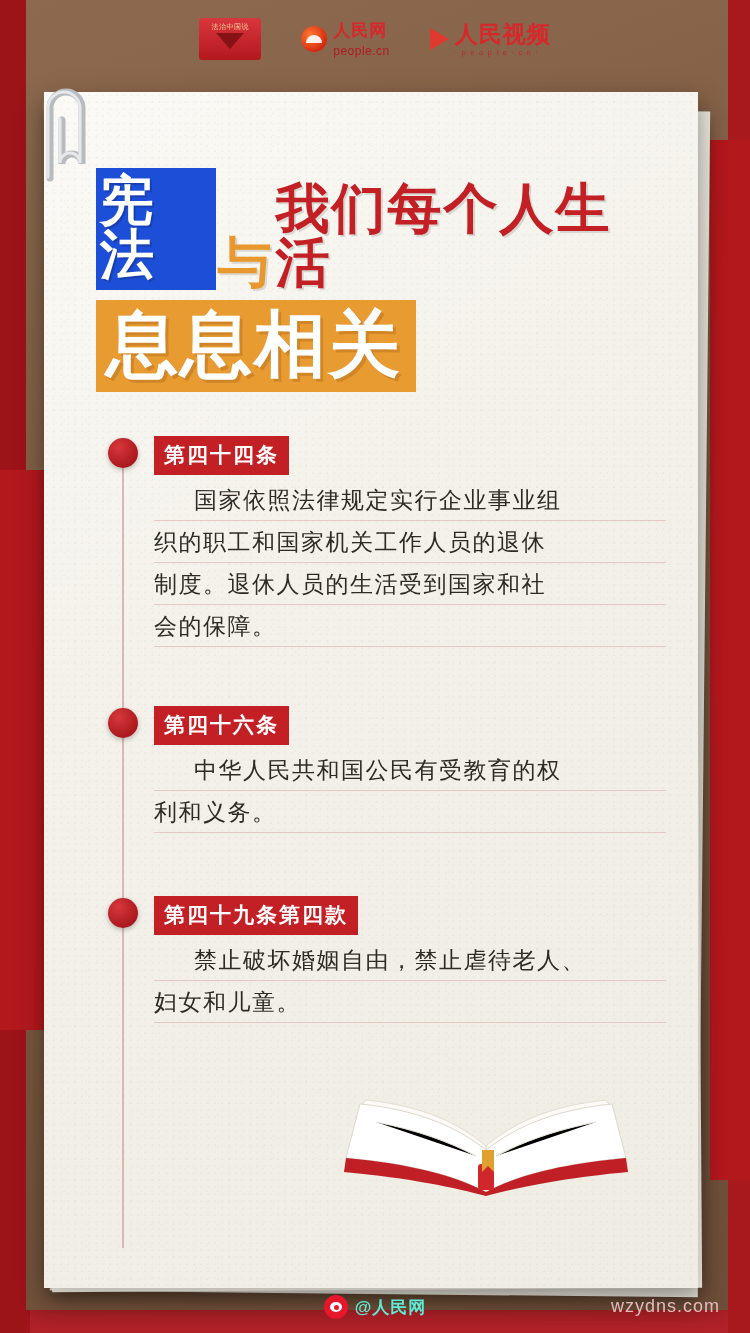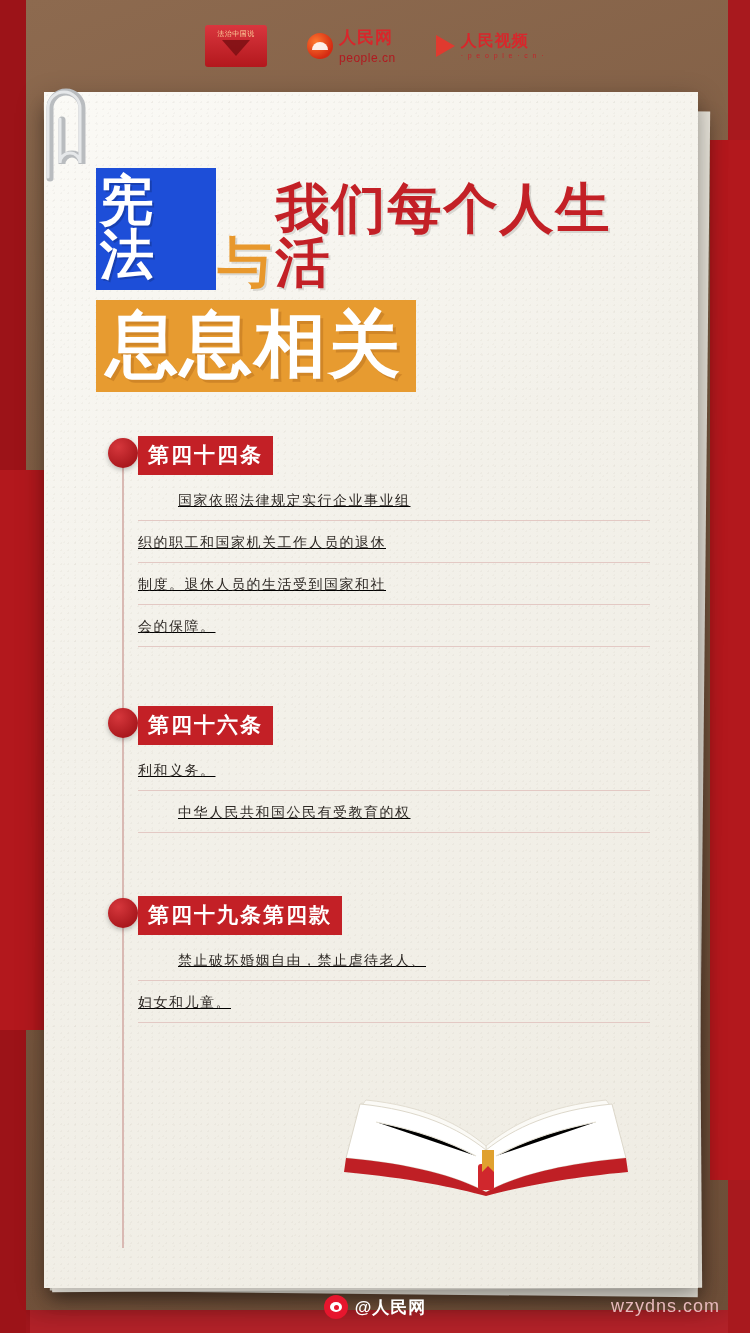--- a/index.html
+++ b/index.html
@@ -35,21 +35,21 @@
     position: absolute; left: 0; top: 470px; width: 62px; height: 560px;
     background: #b3181d;
   }
   .bg-red-band-right {
     position: absolute; right: 0; top: 140px; width: 40px; height: 1040px;
     background: #b3181d;
   }
 
   
   .topbar {
-    position: absolute; left: 0; top: 7px; width: 750px; height: 78px;
+    position: absolute; left: 0; top: 0; width: 750px; height: 78px;
     display: flex; align-items: center; justify-content: center;
     gap: 40px;
     z-index: 8;
   }
   .logo-pill {
     width: 62px; height: 42px;
     background: linear-gradient(180deg,#d9363e,#b3181d);
     border-radius: 3px;
     position: relative;
     display: flex; align-items: flex-start; justify-content: center;
@@ -91,21 +91,21 @@
   }
   .logo-video { display: flex; align-items: center; gap: 6px; }
   .logo-video .play {
     width: 0; height: 0;
     border-top: 11px solid transparent;
     border-bottom: 11px solid transparent;
     border-left: 19px solid #e03a2f;
   }
   .logo-video .vt { display: flex; flex-direction: column; line-height: 1; }
   .logo-video .vt .cn {
-    font-size: 16px; font-weight: bold; color: #d8262b; letter-spacing: 1px;
+    font-size: 23px; font-weight: bold; color: #d8262b; letter-spacing: 1px;
   }
   .logo-video .vt .en {
     font-size: 7px; color: #c0262b; letter-spacing: 1.4px; margin-top: 3px;
   }
 
   
   .paper-back2 {
     position: absolute; left: 56px; top: 108px;
     width: 648px; height: 1186px;
     background: #e8e4da;
@@ -183,39 +183,39 @@
     position: absolute; left: 108px;
     width: 30px; height: 30px; border-radius: 50%;
     background: radial-gradient(circle at 35% 30%, #d6373c, #a8171c 75%);
     box-shadow: 0 2px 5px rgba(0,0,0,.25);
   }
   .dot.d1 { top: 438px; }
   .dot.d2 { top: 708px; }
   .dot.d3 { top: 898px; }
 
   
-  .article { position: absolute; left: 138px; width: 512px; text-decoration: underline; }
+  .article { position: absolute; left: 154px; width: 512px; }
   .a1 { top: 436px; }
   .a2 { top: 706px; }
   .a3 { top: 896px; }
 
   .art-title {
     display: inline-block;
     background: #c32026;
     color: #fff;
     font-family: "DejaVu Sans", sans-serif;
     font-size: 21px;
     font-weight: bold;
     letter-spacing: 2px;
     padding: 5px 10px 6px;
     margin-bottom: 4px;
   }
   .art-body {
     font-family: "DejaVu Serif", serif;
-    font-size: 14px;
+    font-size: 23px;
     color: #2f2a26;
     letter-spacing: 1.5px;
   }
   .art-body .ln {
     height: 42px;
     line-height: 42px;
     border-bottom: 1px solid #e3c9c4;
     white-space: nowrap;
   }
   .art-body .ln.indent { text-indent: 40px; }
@@ -240,21 +240,21 @@
     content: ""; position: absolute; left: 6px; top: 7px;
     width: 12px; height: 10px; border-radius: 50%;
     background: #fff;
   }
   .weibo-eye:after {
     content: ""; position: absolute; left: 10px; top: 10px;
     width: 5px; height: 5px; border-radius: 50%;
     background: #e6162d;
   }
   .weibo-name {
-    font-size: 17px; color: #ffffff; font-weight: bold; letter-spacing: 1px;
+    font-size: 17px; color: #5eead4; font-weight: bold; letter-spacing: 1px;
   }
   .watermark {
     position: absolute; right: 30px; bottom: 16px;
     font-size: 18px; color: #e7b9bb; letter-spacing: 1px;
     font-family: "Liberation Sans", sans-serif;
   }
 </style>
 </head>
 <body>
 
@@ -327,22 +327,22 @@
     <div class="ln indent">国家依照法律规定实行企业事业组</div>
     <div class="ln">织的职工和国家机关工作人员的退休</div>
     <div class="ln">制度。退休人员的生活受到国家和社</div>
     <div class="ln last">会的保障。</div>
   </div>
 </div>
 
 <div class="article a2">
   <div class="art-title">第四十六条</div>
   <div class="art-body">
+    <div class="ln indent">中华人民共和国公民有受教育的权</div>
     <div class="ln last">利和义务。</div>
-    <div class="ln indent">中华人民共和国公民有受教育的权</div>
   </div>
 </div>
 
 <div class="article a3">
   <div class="art-title">第四十九条第四款</div>
   <div class="art-body">
     <div class="ln indent">禁止破坏婚姻自由，禁止虐待老人、</div>
     <div class="ln last">妇女和儿童。</div>
   </div>
 </div>

